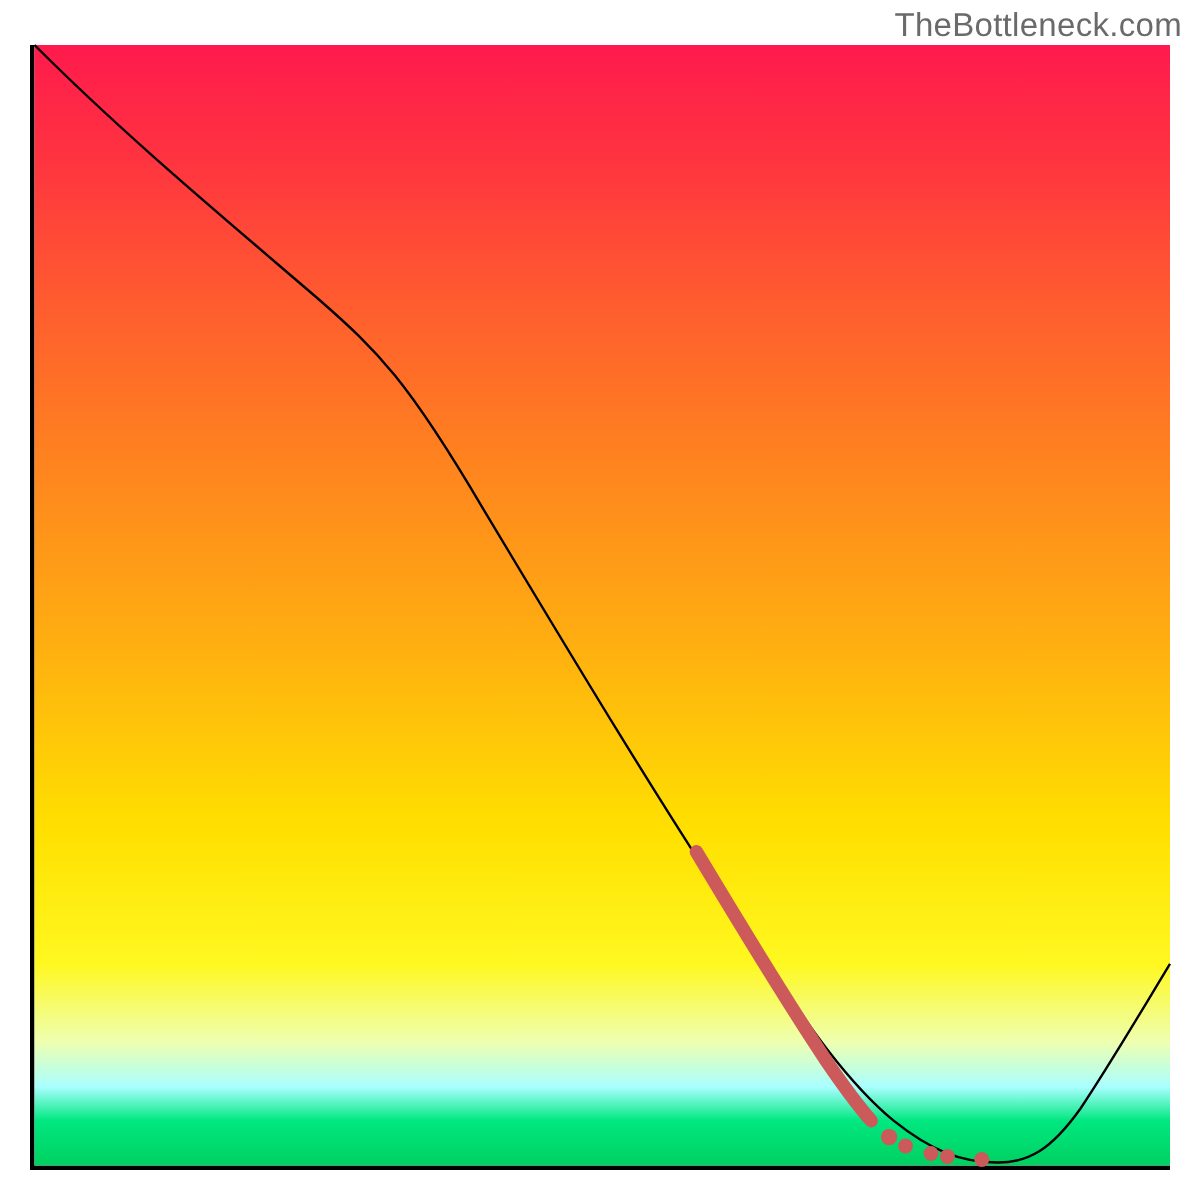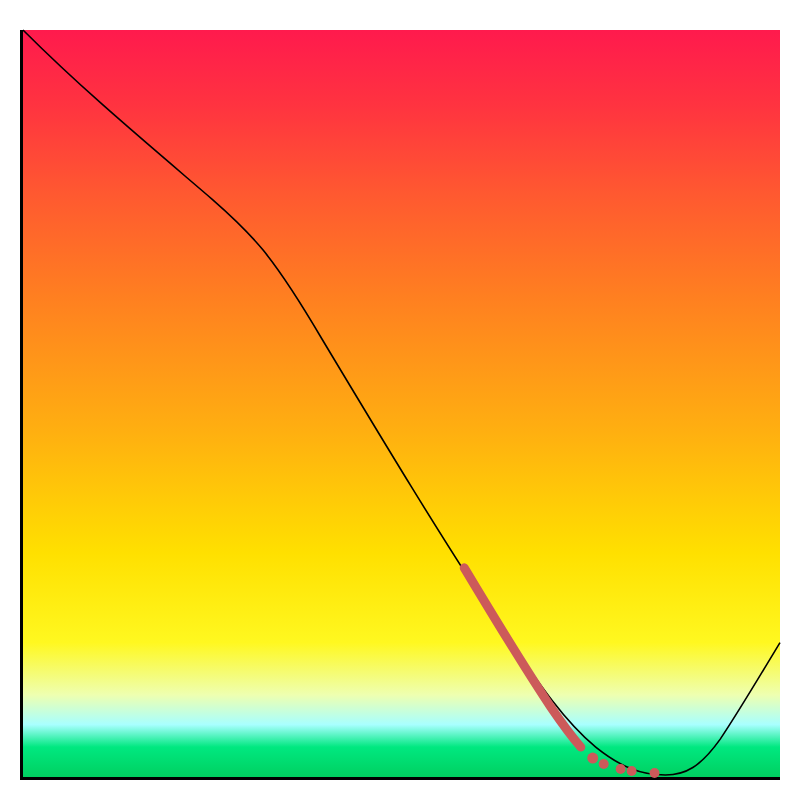--- a/index.html
+++ b/index.html
@@ -58,20 +58,21 @@
     stroke-linecap: round;
   }
   .dot {
     fill: #cc5a5a;
   }
 </style>
 </head>
 <body>
 <div class="container">
 
+  <div class="watermark">TheBottleneck.com</div>
 
   <div class="plot-area">
     <div class="gradient"></div>
 
     <svg class="curve" viewBox="0 0 760 750" preserveAspectRatio="none">
 
       <path class="curve-path" d="M 0 0
            C 60 60, 120 110, 190 170
            C 230 205, 250 225, 300 310
            C 360 410, 420 510, 480 600

